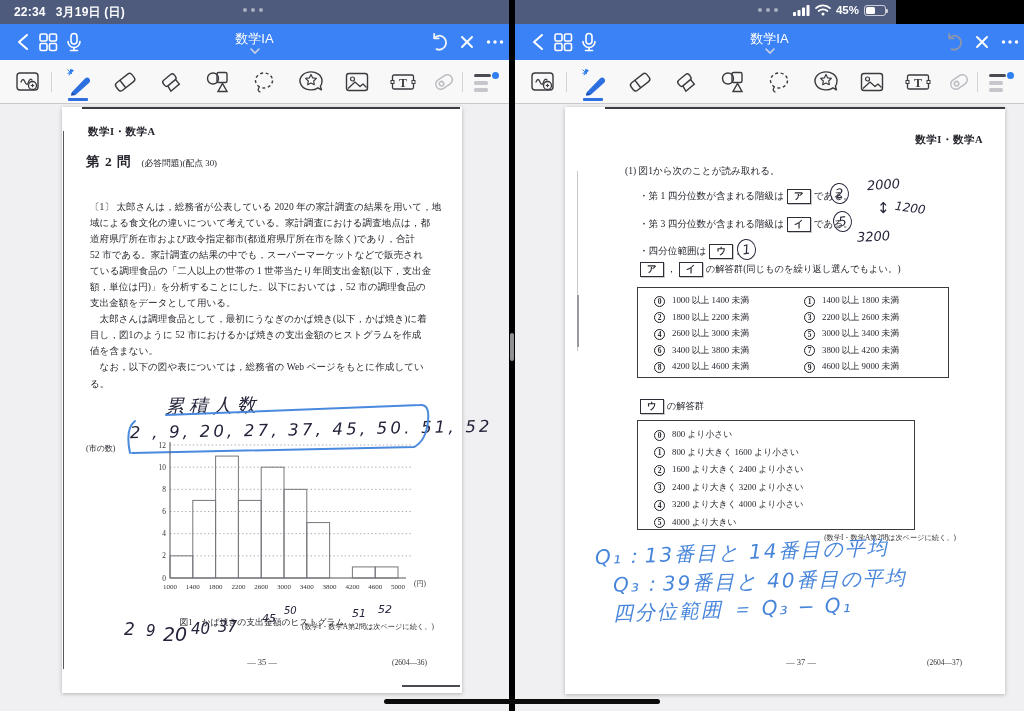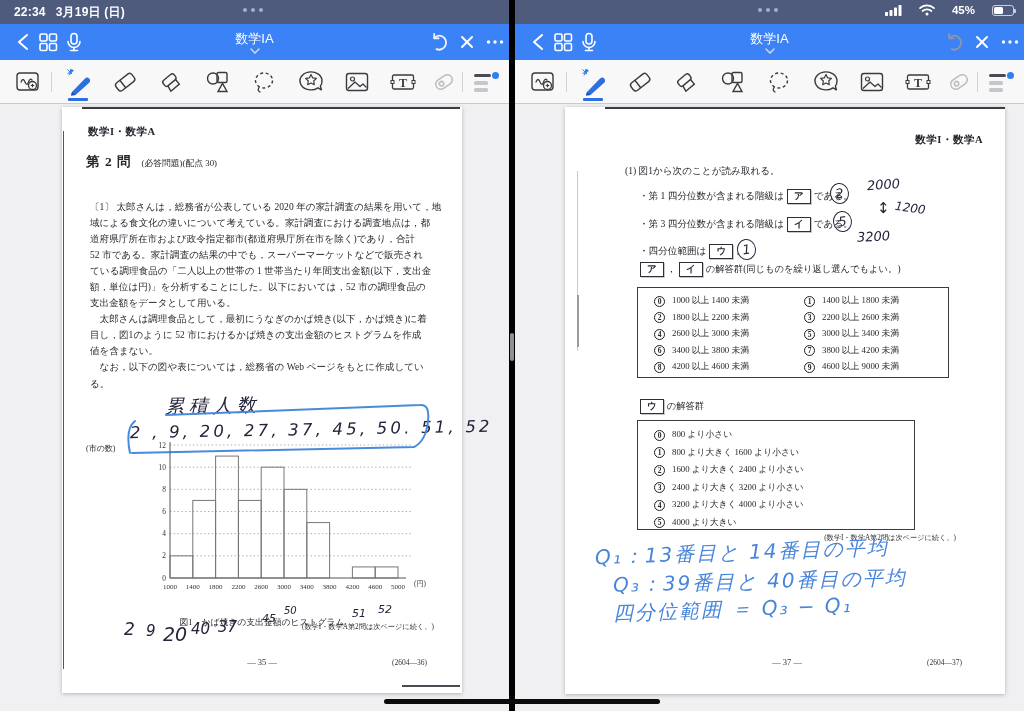--- a/index.html
+++ b/index.html
@@ -1,23 +1,23 @@
 <!DOCTYPE html>
 <html><head>
 <meta charset="utf-8">
 <style>
   * { margin:0; padding:0; box-sizing:border-box; }
   html,body { background:#000; }
   #screen { position:relative; width:1024px; height:711px; overflow:hidden; background:#000;
             font-family:"Liberation Sans","DejaVu Sans",sans-serif; }
   
-  .statusbar { position:absolute; left:0; top:0; width:1024px; height:24px; background:#4e5b7d; color:#fff; z-index:3;text-align:right; }
+  .statusbar { position:absolute; left:0; top:0; width:896px; height:24px; background:#4e5b7d; color:#fff; z-index:3;text-align:right; }
   .sb-left { position:absolute; left:14px; top:4px; font-size:12px; font-weight:bold; letter-spacing:.2px; }
   .sb-date { font-weight:bold; margin-left:10px; }
-  .sb-right { position:absolute; right:10px; top:4px; display:flex; align-items:center; gap:17px; }
+  .sb-right { position:absolute; right:10px; top:4px; display:flex; align-items:center; gap:5px; }
   .sb-pct { font-size:11.5px; font-weight:bold; }
   .battery { position:relative; width:22px; height:11px; border:1px solid rgba(255,255,255,.7); border-radius:3px; }
   .battery i { position:absolute; left:1px; top:1px; bottom:1px; width:45%; background:#fff; border-radius:1.5px; }
   .battery u { position:absolute; right:-3px; top:3px; width:2px; height:4px; background:rgba(255,255,255,.7); border-radius:0 1px 1px 0; }
   .mt-dots { position:absolute; top:8px; display:flex; gap:4px; }
   .mt-dots i { width:4px; height:4px; border-radius:50%; background:#a7aebf; }
   
   .window { position:absolute; top:24px; width:509px; height:687px; background:#f0f0f2; }
   #win-left { left:0; } #win-right { left:515px; }
   .navbar { position:absolute; left:0; top:0; width:100%; height:36px; background:#3b82f6; }
@@ -527,20 +527,20 @@
               </div>
           </div>
         </div>
 
         <div class="abs small-note" style="right:49px; top:426px;">(数学I・数学A第2問は次ページに続く。)</div>
 
         <div class="abs ink ink-blue" style="left:30px; top:432px; font-size:20px; letter-spacing:2px; transform:rotate(-2deg);">Q₁：13番目と 14番目の平均</div>
         <div class="abs ink ink-blue" style="left:48px; top:461px; font-size:20px; letter-spacing:2px; transform:rotate(-1.5deg);">Q₃：39番目と 40番目の平均</div>
         <div class="abs ink ink-blue" style="left:48px; top:489px; font-size:20px; letter-spacing:2px; transform:rotate(-2deg);">四分位範囲 ＝ Q₃ − Q₁</div>
 
-        <div class="abs footer" style="left:172px; top:550px; width:100px; text-align:center;">— 37 —</div>
+        <div class="abs footer" style="left:186px; top:550px; width:100px; text-align:center;">— 37 —</div>
         <div class="abs footer" style="left:362px; top:551px; font-size:7.5px;">(2604—37)</div>
       </div>
     </div>
   </div>
 
   <div class="home-indicator"></div>
 </div>
 
 </body></html>

